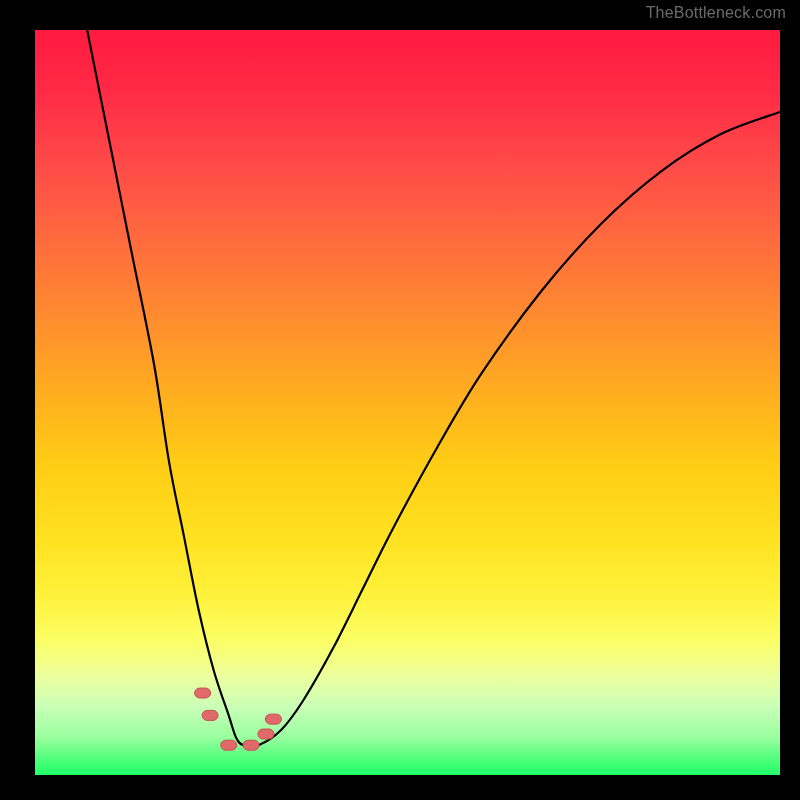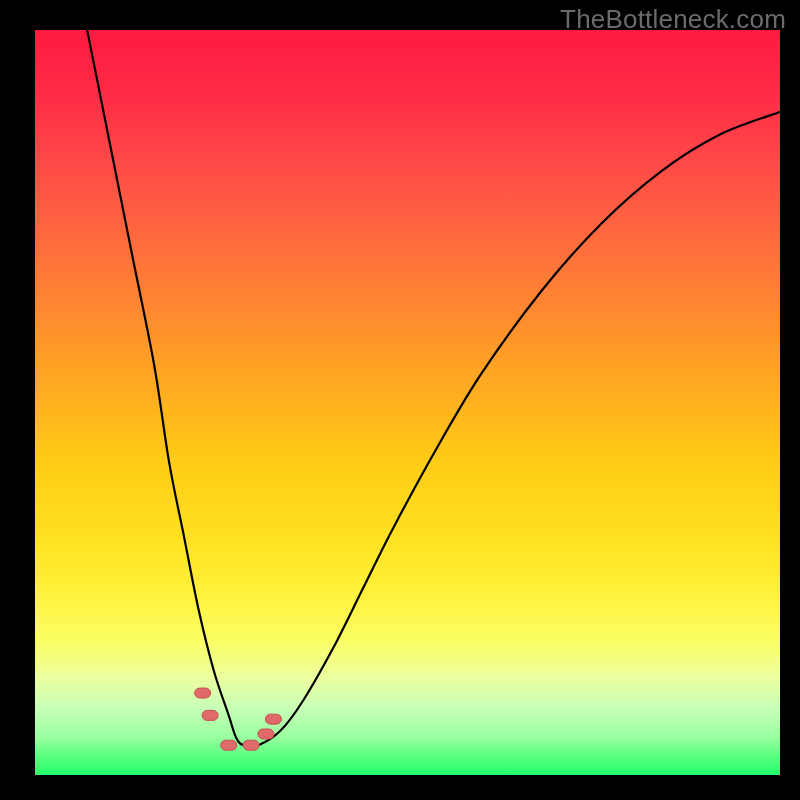--- a/index.html
+++ b/index.html
@@ -43,21 +43,21 @@
       #98ff9e 95%,
       #4dff7a 98%,
       #1fff6a 100%
     );
   }
   .watermark {
     position: absolute;
     top: 4px;
     right: 14px;
     color: #6b6b6b;
-    font-size: 26px;
+    font-size: 16px;
     letter-spacing: 0.2px;
     font-weight: 400;
     user-select: none;
   }
   svg.curve {
     position: absolute;
     left: 0;
     top: 0;
     width: 745px;
     height: 745px;

